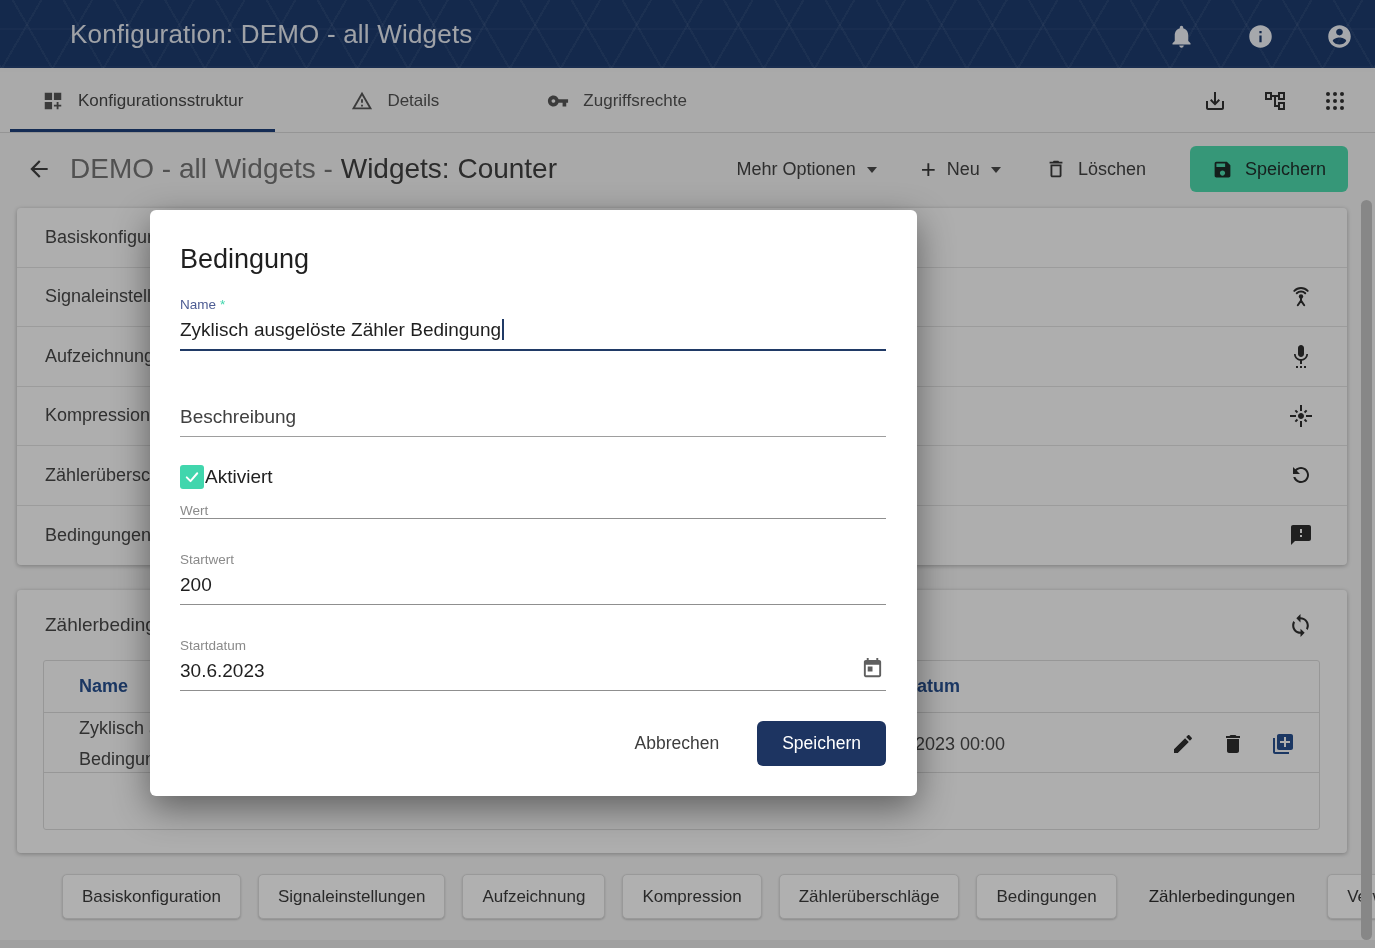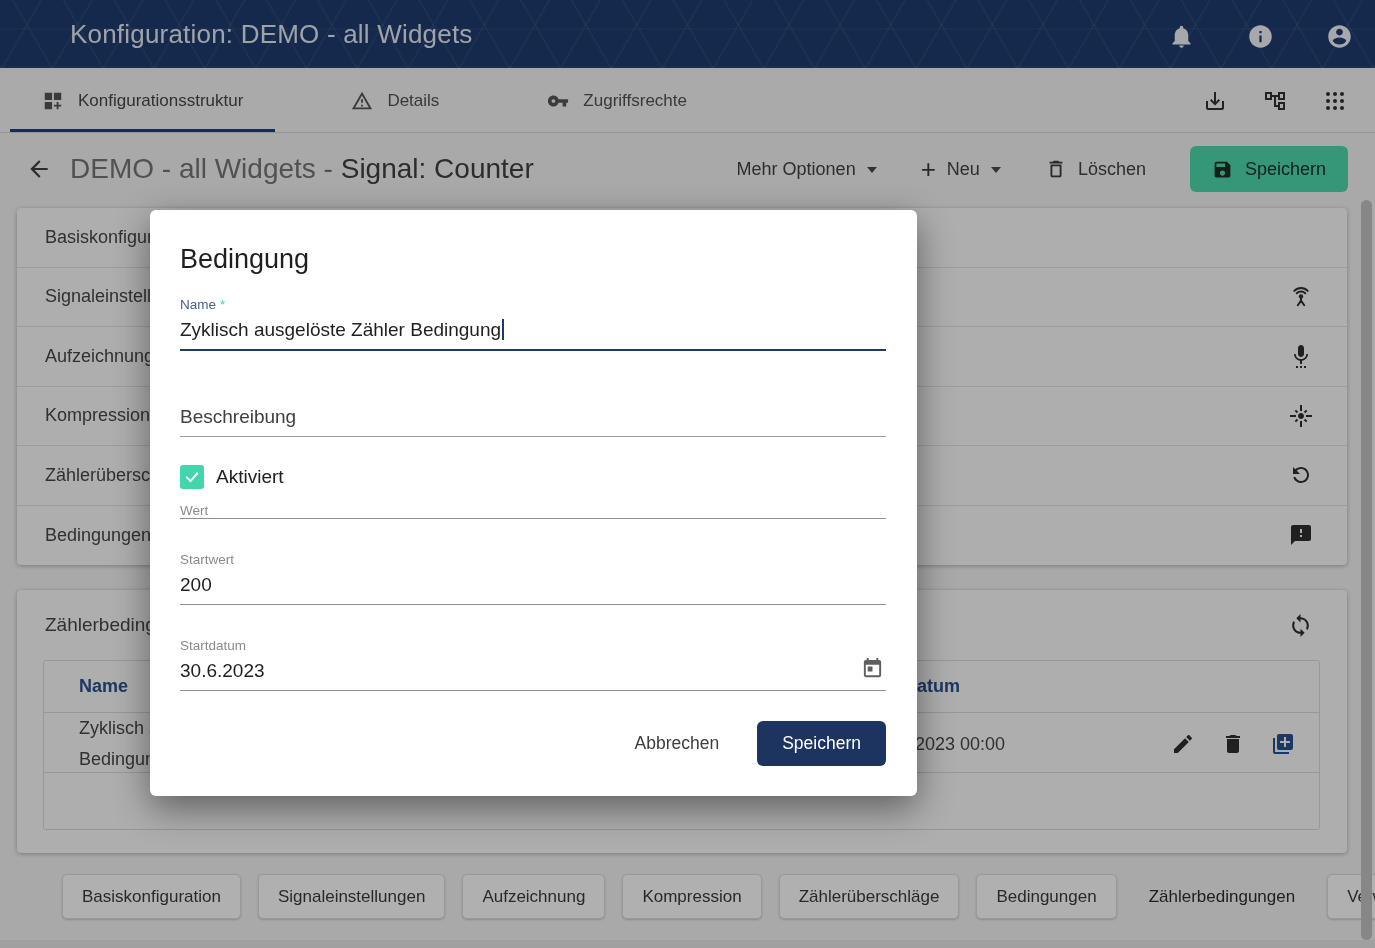--- a/index.html
+++ b/index.html
@@ -95,21 +95,21 @@
   .flabel{font-size:13.5px;color:#8a8a8a;display:block;}
   .flabel.focus{color:#4d5c93;}
   .flabel .req{color:#41d6ad;margin-left:4px;}
   .fvalue{font-size:19px;color:#1f1f1f;padding:7px 0 8px 0;}
   .u-focus{border-bottom:2.5px solid #203a66;}
   .u-thin{border-bottom:1px solid #8f8f8f;}
   .u-idle{border-bottom:1px solid #9e9e9e;}
   .fvalue.ph{color:#404040;}
   .cursorbar{display:inline-block;width:1.5px;height:21px;background:#203a66;vertical-align:-4px;margin-left:1px;}
   .gap48{margin-top:48px;} .gap28{margin-top:28px;} .gap14{margin-top:14px;} .gap33{margin-top:33px;}
-  .checkrow{display:flex;align-items:center;gap:12px;cursor:pointer;}
+  .checkrow{display:flex;align-items:center;gap:1px;cursor:pointer;}
   .cbox{width:24px;height:24px;background:#41d6ad;border-radius:3px;display:flex;align-items:center;justify-content:center;}
   .cbox svg{width:18px;height:18px;}
   .clabel{font-size:19px;color:#212121;}
   .dateic{position:absolute;right:2px;bottom:10px;width:23px;height:23px;color:#5f5f5f;cursor:pointer;}
   .dlg-actions{margin-top:30px;display:flex;align-items:center;justify-content:flex-end;gap:38px;}
   .btn-text{font-size:17.5px;color:#3d3d3d;cursor:pointer;}
   .btn-navy{background:#1d3461;color:#ffffff;font-size:17.5px;height:45px;padding:0 25px;
             display:flex;align-items:center;border-radius:6px;cursor:pointer;}
 </style>
 </head>
@@ -190,21 +190,21 @@
     </div>
   </nav>
 
   <div class="toolbar">
     <span class="back">
       <svg viewBox="0 0 24 24" fill="currentColor">
           <path d="M20 11H7.83l5.59-5.59L12 4l-8 8 8 8 1.41-1.41L7.83 13H20v-2z"></path>
         </svg>
     </span>
     <div class="crumb">
-      <span class="pre">DEMO - all Widgets - </span><span class="cur">Signal: Counter</span>
+      <span class="pre">DEMO - all Widgets - </span><span class="cur">Widgets: Counter</span>
     </div>
     <div class="toolbar-actions">
       <div class="tbtn">
         <span>Mehr Optionen</span>
         <span class="caret"></span>
       </div>
       <div class="tbtn">
         <span class="plus">+</span>
         <span>Neu</span>
         <span class="caret"></span>

